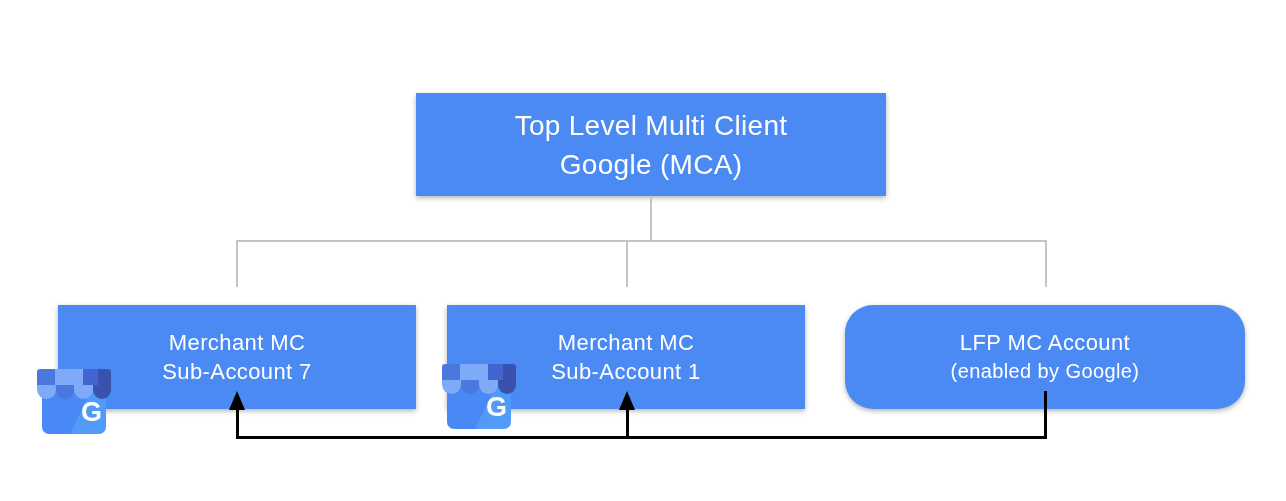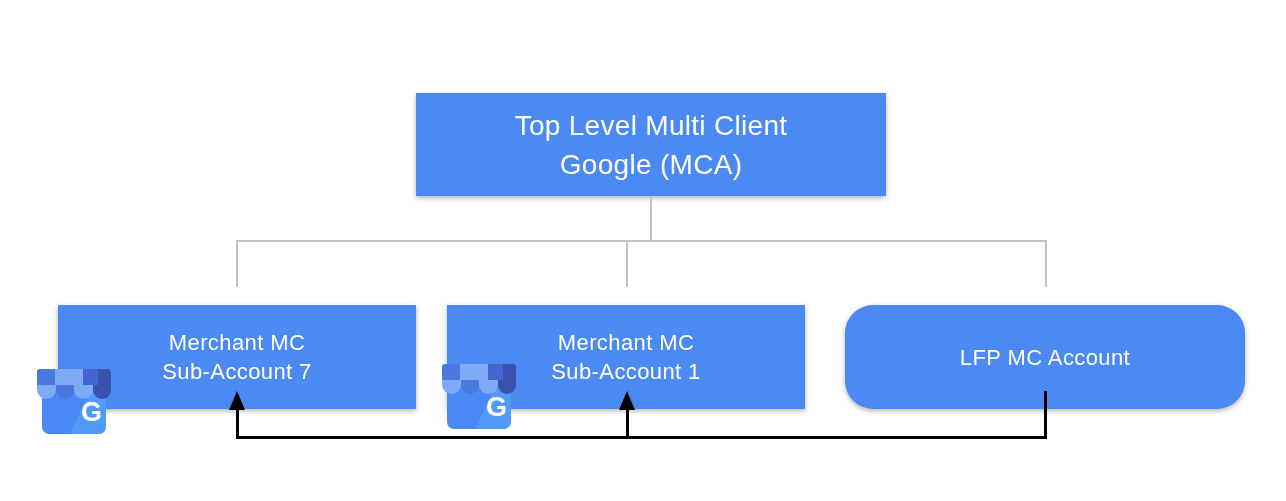--- a/index.html
+++ b/index.html
@@ -113,20 +113,21 @@
     <span class="bline2">Sub-Account 7</span>
   </div>
 
   <div class="acct-box child-box box-sub2">
     <span class="bline1">Merchant MC</span>
     <span class="bline2">Sub-Account 1</span>
   </div>
 
   <div class="acct-box child-box box-lfp">
     <span class="bline1">LFP MC Account</span>
+    <span class="bline2">(enabled by Google)</span>
   </div>
 
   <div class="bkline bk-drop-lfp"></div>
   <div class="bkline bk-rail"></div>
   <div class="bkline bk-rise-1"></div>
   <div class="bkline bk-rise-2"></div>
   <div class="arrowhead ah-1"></div>
   <div class="arrowhead ah-2"></div>
 
   <div class="gmb gmb-1">

